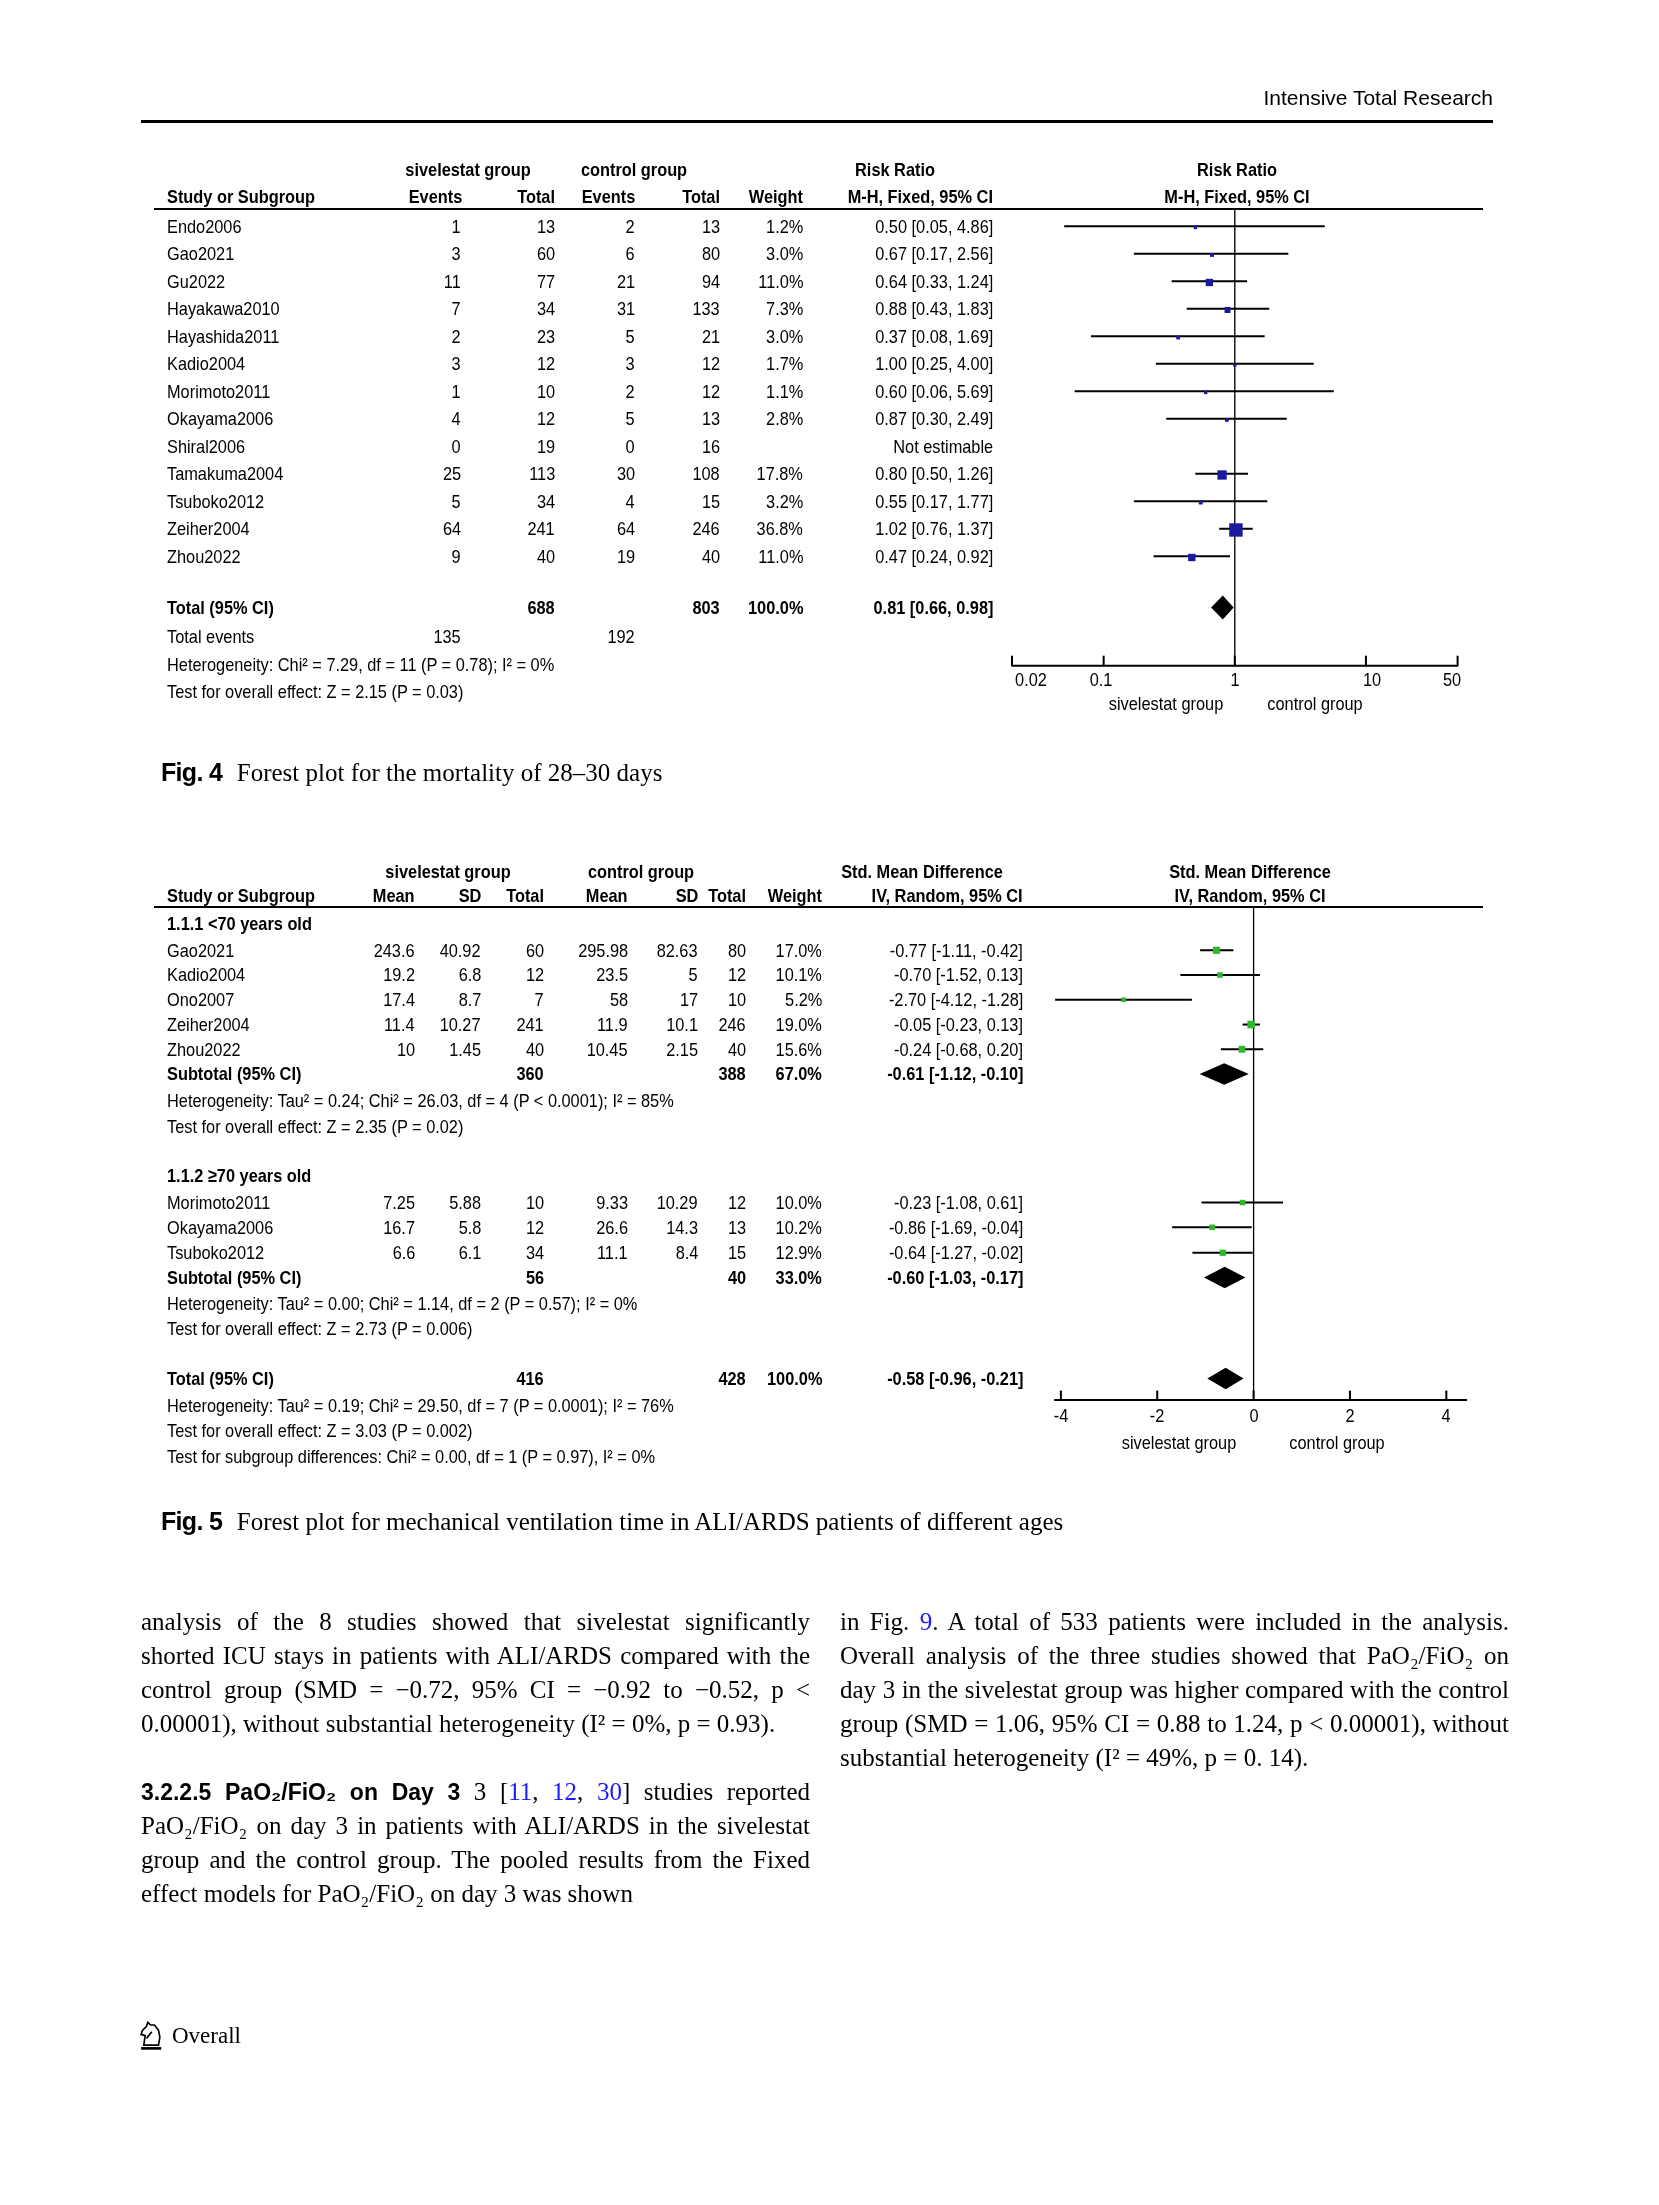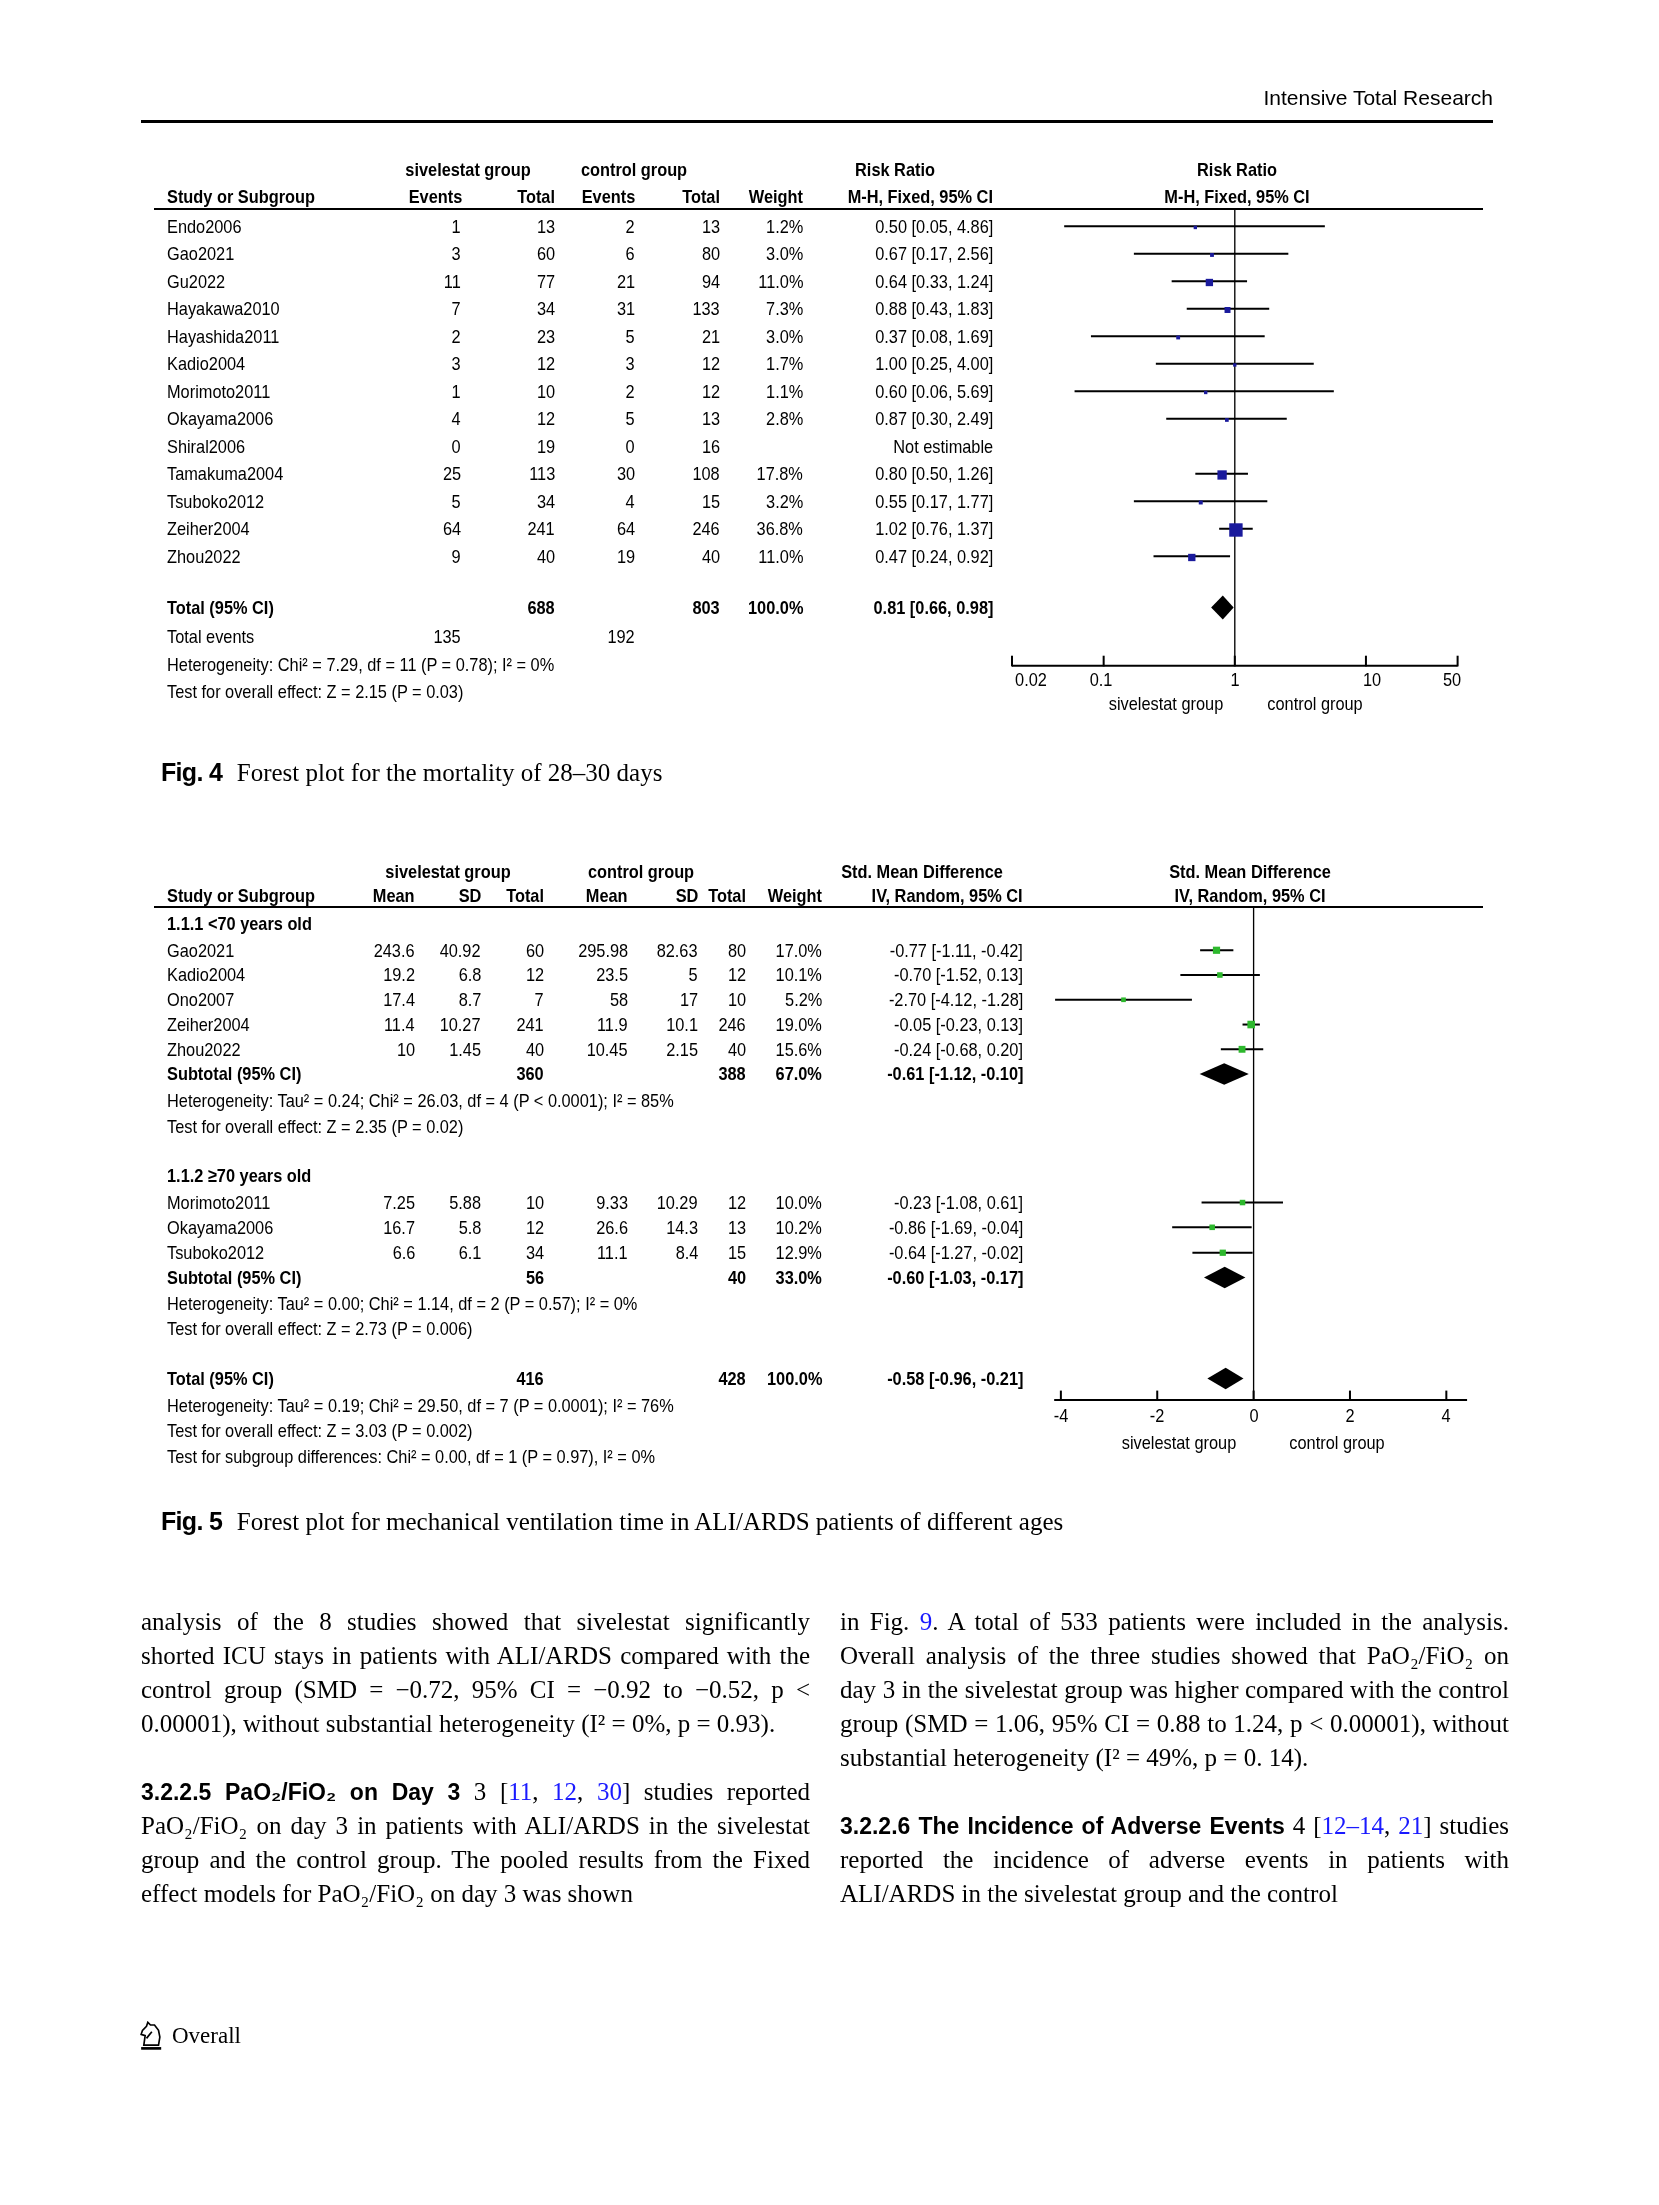--- a/index.html
+++ b/index.html
@@ -343,24 +343,20 @@
 <div class="body-col" style="left:141px; top:1605px;">
   <p>analysis of the 8 studies showed that sivelestat significantly shorted ICU stays in patients with ALI/ARDS compared with the control group (SMD = −0.72, 95% CI = −0.92 to −0.52, p &lt; 0.00001), without substantial heterogeneity (I² = 0%, p = 0.93).</p>
   <p style="margin-top:34px;">
     <span class="secthead">3.2.2.5 PaO₂/FiO₂ on Day 3</span>
     <span>3 [</span><span class="ref">11</span>, <span class="ref">12</span>, <span class="ref">30</span><span>] studies reported PaO₂/FiO₂ on day 3 in patients with ALI/ARDS in the sivelestat group and the control group. The pooled results from the Fixed effect models for PaO₂/FiO₂ on day 3 was shown</span>
   </p>
 </div>
 
 <div class="body-col" style="left:840px; top:1605px;">
   <p><span>in Fig. </span><span class="ref">9</span><span>. A total of 533 patients were included in the analysis. Overall analysis of the three studies showed that PaO₂/FiO₂ on day 3 in the sivelestat group was higher compared with the control group (SMD = 1.06, 95% CI = 0.88 to 1.24, p &lt; 0.00001), without substantial heterogeneity (I² = 49%, p = 0. 14).</span></p>
-  <p style="margin-top:34px;">
-    <span class="secthead">3.2.2.6 The Incidence of Adverse Events</span>
-    <span>4 [</span><span class="ref">12–14</span>, <span class="ref">21</span><span>] studies reported the incidence of adverse events in patients with ALI/ARDS in the sivelestat group and the control</span>
-  </p>
 </div>
 
 <div class="footer">
   <svg width="27" height="29.4" viewBox="0 0 40 44">
     <path d="M10 36 L12 22 L6 20 L8 14 L14 8 L16 2 L20 6 L26 6 L32 14 L34 24 L32 36 Z" fill="none" stroke="#000" stroke-width="2.5"></path>
     <path d="M14 26 L22 16" stroke="#000" stroke-width="2.5"></path>
     <rect x="6" y="39" width="30" height="4" fill="#000"></rect>
   </svg>
   <span>Overall</span>
 </div>

